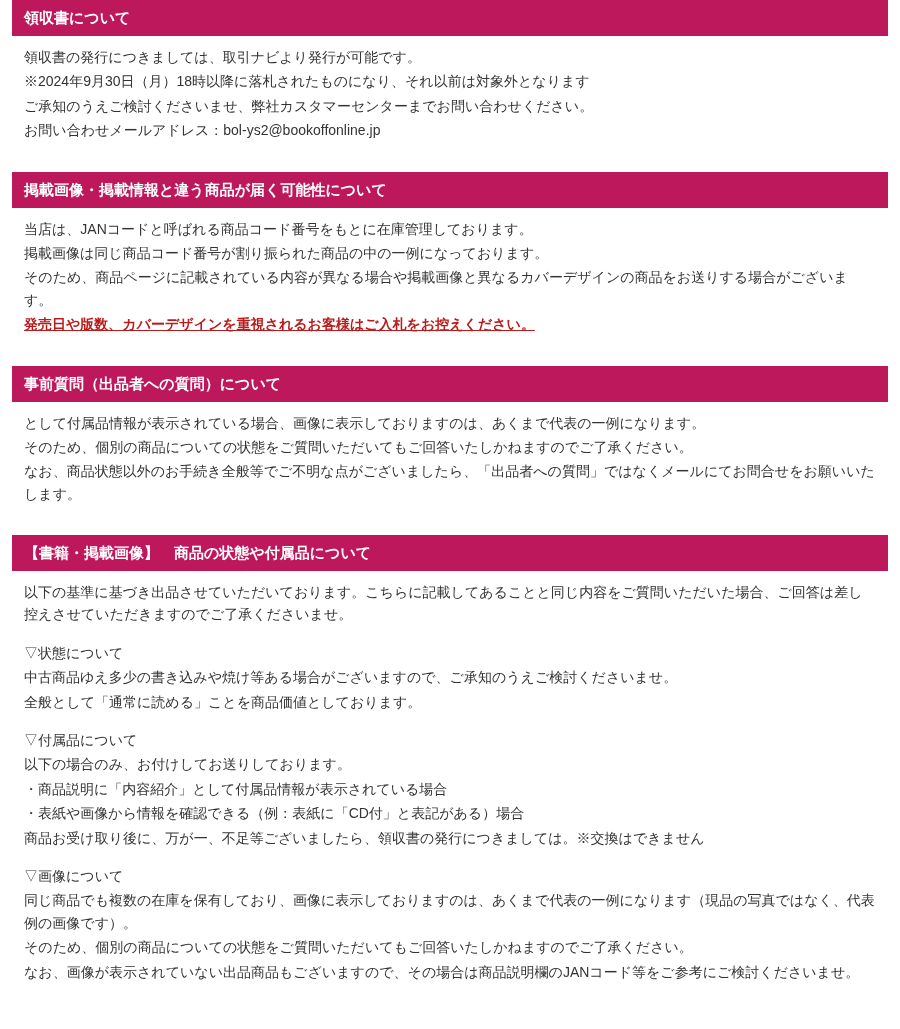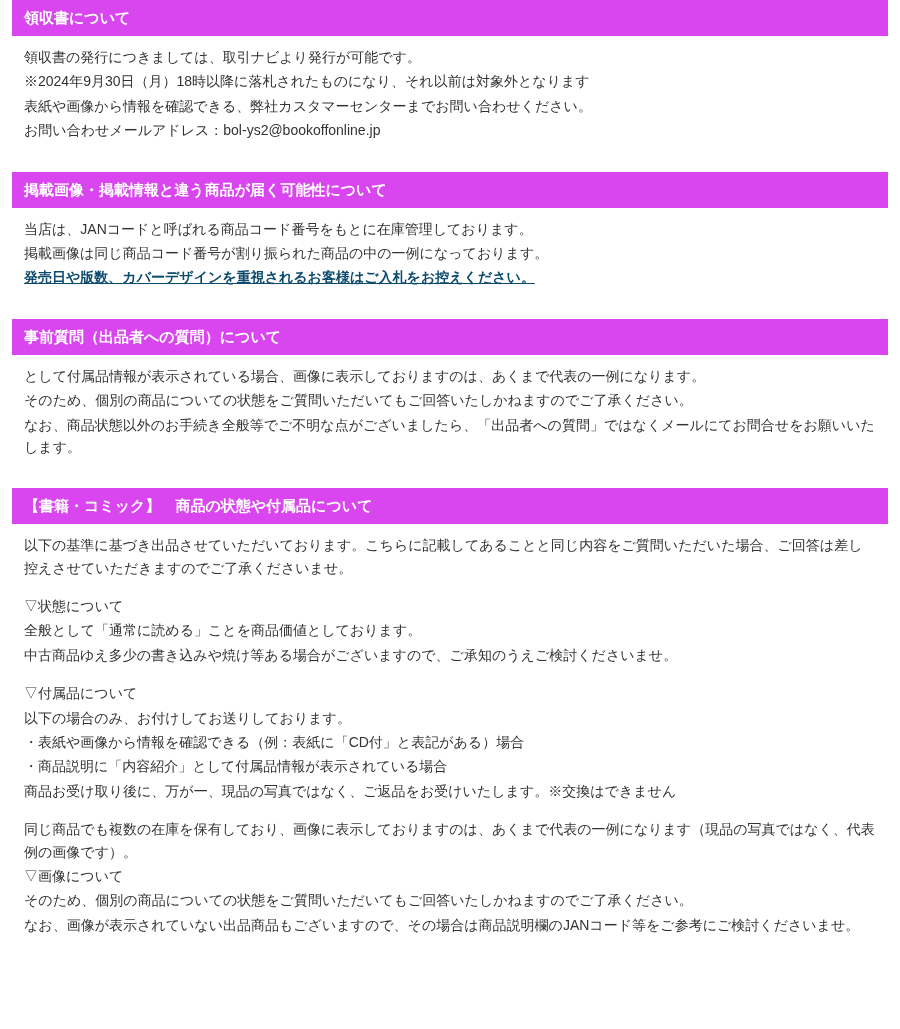--- a/index.html
+++ b/index.html
@@ -8,82 +8,83 @@
       font-size: 14px;
       color: #333;
       background: #fff;
       width: 900px;
       line-height: 1.6;
     }
     .section {
       margin: 0 12px 24px 12px;
     }
     .section-header {
-      background: #d946ef;
+      background: #be185d;
       color: #fff;
       font-weight: bold;
       font-size: 15px;
       padding: 6px 12px;
     }
     .section-body {
       padding: 10px 12px 4px 12px;
     }
     .section-body p {
       margin-bottom: 2px;
     }
     .red-underline {
-      color: #0c4a6e;
+      color: #b91c1c;
       text-decoration: underline;
       font-weight: bold;
     }
     .spacer { height: 14px; }
   </style>
 </head>
 <body>
 
 <div id="container">
     <div class="section">
       <div class="section-header">領収書について</div>
       <div class="section-body">
         <p>領収書の発行につきましては、取引ナビより発行が可能です。</p>
         <p>※2024年9月30日（月）18時以降に落札されたものになり、それ以前は対象外となります</p>
-        <p>表紙や画像から情報を確認できる、弊社カスタマーセンターまでお問い合わせください。</p>
+        <p>ご承知のうえご検討くださいませ、弊社カスタマーセンターまでお問い合わせください。</p>
         <p>お問い合わせメールアドレス：bol-ys2@bookoffonline.jp</p>
       </div>
     </div>
     <div class="section">
       <div class="section-header">掲載画像・掲載情報と違う商品が届く可能性について</div>
       <div class="section-body">
         <p>当店は、JANコードと呼ばれる商品コード番号をもとに在庫管理しております。</p>
         <p>掲載画像は同じ商品コード番号が割り振られた商品の中の一例になっております。</p>
+        <p>そのため、商品ページに記載されている内容が異なる場合や掲載画像と異なるカバーデザインの商品をお送りする場合がございます。</p>
         <p><span class="red-underline">発売日や版数、カバーデザインを重視されるお客様はご入札をお控えください。</span></p>
       </div>
     </div>
     <div class="section">
       <div class="section-header">事前質問（出品者への質問）について</div>
       <div class="section-body">
         <p>として付属品情報が表示されている場合、画像に表示しておりますのは、あくまで代表の一例になります。</p>
         <p>そのため、個別の商品についての状態をご質問いただいてもご回答いたしかねますのでご了承ください。</p>
         <p>なお、商品状態以外のお手続き全般等でご不明な点がございましたら、「出品者への質問」ではなくメールにてお問合せをお願いいたします。</p>
       </div>
     </div>
     <div class="section">
-      <div class="section-header">【書籍・コミック】　商品の状態や付属品について</div>
+      <div class="section-header">【書籍・掲載画像】　商品の状態や付属品について</div>
       <div class="section-body">
         <p>以下の基準に基づき出品させていただいております。こちらに記載してあることと同じ内容をご質問いただいた場合、ご回答は差し控えさせていただきますのでご了承くださいませ。</p>
         <div class="spacer"></div>
         <p>▽状態について</p>
+        <p>中古商品ゆえ多少の書き込みや焼け等ある場合がございますので、ご承知のうえご検討くださいませ。</p>
         <p>全般として「通常に読める」ことを商品価値としております。</p>
-        <p>中古商品ゆえ多少の書き込みや焼け等ある場合がございますので、ご承知のうえご検討くださいませ。</p>
         <div class="spacer"></div>
         <p>▽付属品について</p>
         <p>以下の場合のみ、お付けしてお送りしております。</p>
+        <p>・商品説明に「内容紹介」として付属品情報が表示されている場合</p>
         <p>・表紙や画像から情報を確認できる（例：表紙に「CD付」と表記がある）場合</p>
-        <p>・商品説明に「内容紹介」として付属品情報が表示されている場合</p>
-        <p>商品お受け取り後に、万が一、現品の写真ではなく、ご返品をお受けいたします。※交換はできません</p>
+        <p>商品お受け取り後に、万が一、不足等ございましたら、領収書の発行につきましては。※交換はできません</p>
         <div class="spacer"></div>
+        <p>▽画像について</p>
         <p>同じ商品でも複数の在庫を保有しており、画像に表示しておりますのは、あくまで代表の一例になります（現品の写真ではなく、代表例の画像です）。</p>
-        <p>▽画像について</p>
         <p>そのため、個別の商品についての状態をご質問いただいてもご回答いたしかねますのでご了承ください。</p>
         <p>なお、画像が表示されていない出品商品もございますので、その場合は商品説明欄のJANコード等をご参考にご検討くださいませ。</p>
       </div>
     </div>
   </div>
 
 </body></html>

